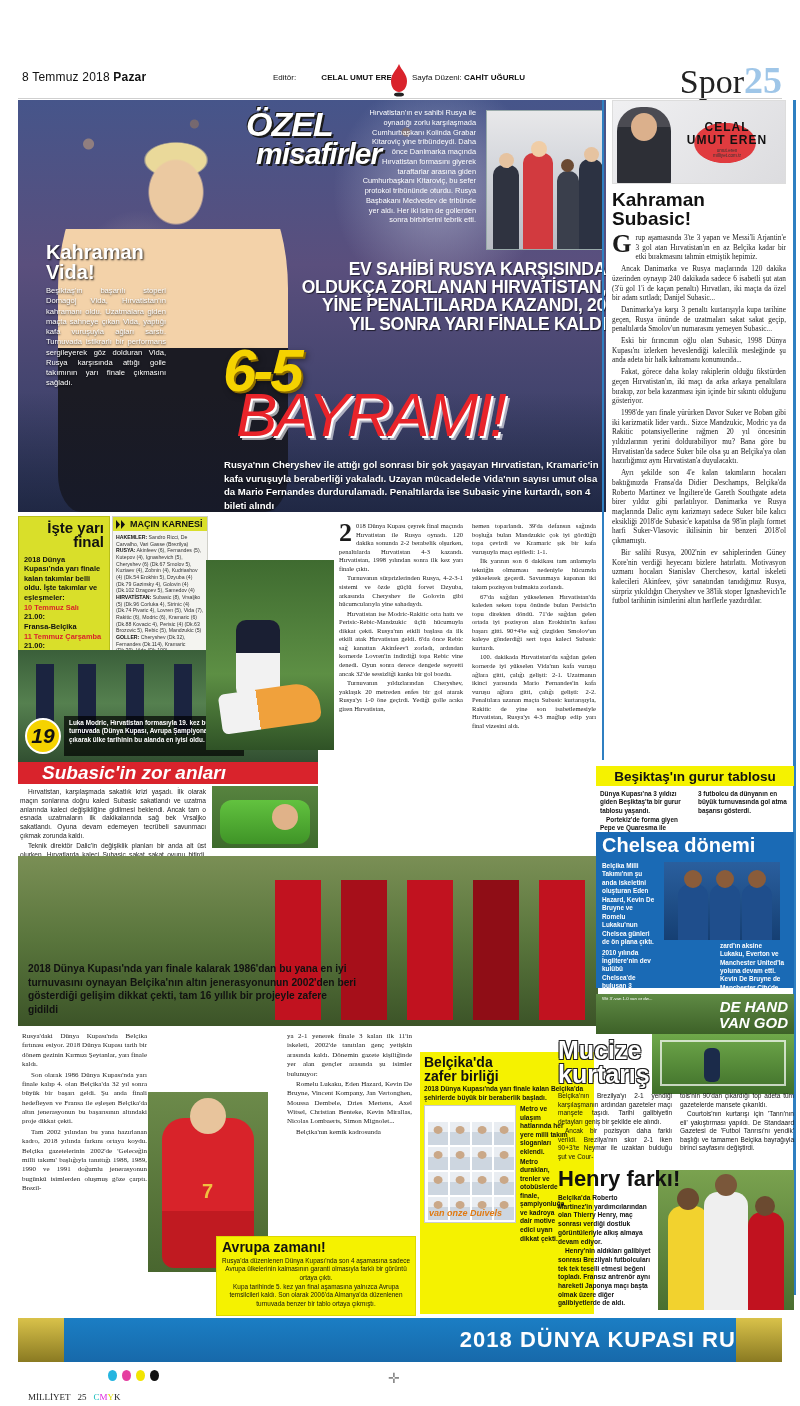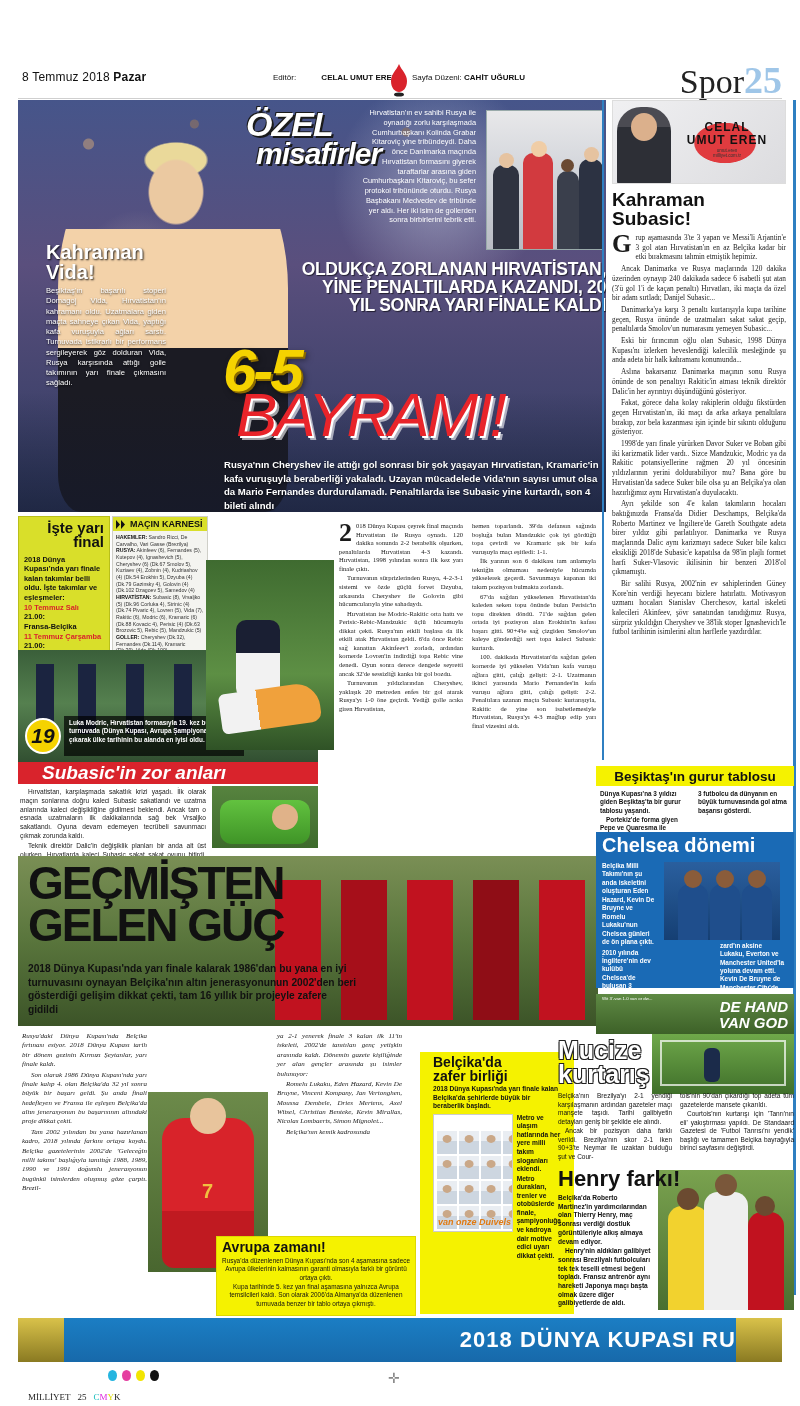--- a/index.html
+++ b/index.html
@@ -184,41 +184,41 @@
     background-image:
       linear-gradient(90deg, transparent 0 2%, #c1121f 2% 16%, transparent 16% 22%,
                       #a60f1a 22% 36%, transparent 36% 42%, #c1121f 42% 56%, transparent 56% 62%,
                       #8f0d16 62% 76%, transparent 76% 82%, #c1121f 82% 96%, transparent 96%);
     background-size:100% 140px;background-repeat:no-repeat;background-position:0 24px;}
   .gecmisten { position:absolute; left:28px; top:862px; width:360px; }
   .gecmisten div { font-size:46px; font-weight:bold; color:#111; line-height:.92; letter-spacing:-2px; }
   .gecmisten-sub { position:absolute; left:28px; top:962px; width:330px; font-size:10.2px; font-weight:bold;
                    color:#111; line-height:1.34; }
 
-  .belg-body { position:absolute; left:22px; top:1032px; width:395px; display:flex; font-style:italic;}
+  .belg-body { position:absolute; left:22px; top:1032px; width:395px; display:flex; gap:10px;}
   .bb { width:125px; font-size:7px; line-height:1.34; color:#1b1b1b; text-align:justify;
         font-family:"Liberation Serif", serif;}
   .bb p { text-indent:9px; margin-bottom:1px;}
   .bb p.first{ text-indent:0;}
   .kdb-photo{position:absolute;left:148px;top:1092px;width:120px;height:180px;overflow:hidden;
     background:linear-gradient(180deg,#6c8a4a 0%,#49662f 100%);}
   .kdb{position:absolute;left:14px;top:26px;width:92px;height:150px;border-radius:22px 22px 12px 12px;
     background:linear-gradient(180deg,#d8232a 0 62%, #c01a21 62% 100%);}
   .kdb:after{content:"";position:absolute;left:28px;top:-20px;width:36px;height:36px;border-radius:50%;background:#e8c49c;}
   .kdb-num{position:absolute;left:40px;top:62px;font-size:20px;font-weight:bold;color:#f0c040;}
 
   .avrupa { position:absolute; left:216px; top:1236px; width:200px; height:80px; background:#f5f200;
             border:1px solid #ddd800; padding:3px 5px;}
   .avrupa-h { font-size:14px; font-weight:bold; color:#111; line-height:1.0;}
   .avrupa-b { margin-top:3px; font-size:6.4px; line-height:1.3; color:#111; text-align:center;}
   .avrupa-b p{margin-bottom:1px;}
 
   
-  .zafer { position:absolute; left:420px; top:1052px; width:154px; height:262px; background:#f5f200;
-           padding:3px 13px; }
+  .zafer { position:absolute; left:420px; top:1052px; width:174px; height:262px; background:#f5f200;
+           padding:3px 4px; }
   .zafer-h { font-size:14px; font-weight:bold; color:#111; line-height:1.0;}
   .zafer-lead { margin-top:2px; font-size:6.6px; line-height:1.3; font-weight:bold; color:#111;}
   .zafer-inner { margin-top:3px; display:flex; gap:4px;}
   .zafer-img{width:92px;height:118px;background:#fff;border:1px solid #ccc;position:relative;overflow:hidden;}
   .zi-grid{position:absolute;left:3px;top:16px;width:86px;height:98px;
     display:grid;grid-template-columns:repeat(4,1fr);grid-template-rows:repeat(4,1fr);gap:2px;}
   .zi-cell{background:linear-gradient(180deg,#e9edf2 0 42%,#cdd6e0 42% 100%);position:relative;}
   .zi-cell:after{content:"";position:absolute;left:50%;top:18%;width:44%;height:34%;
     transform:translateX(-50%);border-radius:50%;background:#caa888;}
   .zi-title{position:absolute;left:4px;bottom:4px;font-size:9px;font-weight:bold;color:#e07a12;font-style:italic;}
@@ -349,20 +349,21 @@
         <div class="vip-head" style="left:97px;top:36px;width:15px;height:15px;"></div>
       </div>
     </div>
 
     <div class="kahraman-vida">
       <div class="kv-title">Kahraman Vida!</div>
       <div class="kv-body">Beşiktaş'ın başarılı stoperi Domagoj Vida, Hırvatistan'ın kahramanı oldu. Uzatmalara giden maçta sahneye çıkan Vida, yaptığı kafa vuruşuyla ağları sarstı. Turnuvada istikrarlı bir performans sergileyerek göz dolduran Vida, Rusya karşısında attığı golle takımının yarı finale çıkmasını sağladı.</div>
     </div>
 
     <div class="ev-sahibi">
+      <div>EV SAHİBİ RUSYA KARŞISINDA</div>
       <div>OLDUKÇA ZORLANAN HIRVATİSTAN,</div>
       <div>YİNE PENALTILARDA KAZANDI, 20</div>
       <div>YIL SONRA YARI FİNALE KALDI</div>
     </div>
 
     <div class="score65">6-5</div>
     <div class="bayrami">BAYRAMI!</div>
     <div class="hero-sub">Rusya'nın Cheryshev ile attığı gol sonrası bir şok yaşayan Hırvatistan, Kramaric'in kafa vuruşuyla beraberliği yakaladı. Uzayan mücadelede Vida'nın sayısı umut olsa da Mario Fernandes durdurulamadı. Penaltılarda ise Subasic yine kurtardı, son 4 bileti alındı</div>
   </div>
 
@@ -384,21 +385,20 @@
       <div>Kahraman</div>
       <div>Subasic!</div>
     </div>
     <div class="col-body">
       <p class="first">
         <span class="dropcap">G</span><span>rup aşamasında 3'te 3 yapan ve Messi'li Arjantin'e 3 gol atan Hırvatistan'ın en az Belçika kadar bir etki bırakmasını tahmin etmiştik hepimiz.</span>
       </p>
       <p><span>Ancak Danimarka ve Rusya maçlarında 120 dakika üzerinden oynayıp 240 dakikada sadece 6 isabetli şut atan (3'ü gol 1'i de kaçan penaltı) Hırvatları, iki maçta da özel bir adam sırtladı; Danijel Subasic...</span></p>
       <p><span>Danimarka'ya karşı 3 penaltı kurtarışıyla kupa tarihine geçen, Rusya önünde de uzatmaları sakat sakat geçip, penaltılarda Smolov'un numarasını yemeyen Subasic...</span></p>
       <p><span>Eski bir fırıncının oğlu olan Subasic, 1998 Dünya Kupası'nı izlerken heveslendiği kalecilik mesleğinde şu anda adeta bir halk kahramanı konumunda...</span></p>
-      <p><span>Aslına bakarsanız Danimarka maçının sonu Rusya önünde de son penaltıyı Rakitic'in atması teknik direktör Dalic'in her ayrıntıyı düşündüğünü gösteriyor.</span></p>
       <p><span>Fakat, görece daha kolay rakiplerin olduğu fikstürden geçen Hırvatistan'ın, iki maçı da arka arkaya penaltılara bırakıp, zor bela kazanması işin içinde bir sıkıntı olduğunu gösteriyor.</span></p>
       <p><span>1998'de yarı finale yürürken Davor Suker ve Boban gibi iki karizmatik lider vardı.. Sizce Mandzukic, Modric ya da Rakitic potansiyellerine rağmen 20 yıl öncesinin yıldızlarının yerini doldurabiliyor mu? Bana göre bu Hırvatistan'da sadece Suker bile olsa şu an Belçika'ya olan hazırlığımız aynı Hırvatistan'a duyulacaktı.</span></p>
       <p><span>Ayrı şekilde son 4'e kalan takımların hocaları baktığınızda Fransa'da Didier Deschamps, Belçika'da Roberto Martinez ve İngiltere'de Gareth Southgate adeta birer yıldız gibi parlatılıyor. Danimarka ve Rusya maçlarında Dalic aynı karizmayı sadece Suker bile kalıcı eksikliği 2018'de Subasic'e kapatılsa da 98'in plajlı formet harfi Suker-Vlasovic ikilisinin bir benzeri 2018'ol çıkmamıştı.</span></p>
       <p><span>Bir salihi Rusya, 2002'nin ev sahiplerinden Güney Kore'nin verdiği heyecanı bizlere hatırlattı. Motivasyon uzmanı hocaları Stanislav Cherchesov, kartal iskeleti kalecileri Akinfeev, şövr sanatından tanıdığımız Rusya, sürpriz yıkıldığın Cheryshev ve 38'lik stoper Ignashevich'le futbol tarihinin isimlerini altın harflerle yazdırdılar.</span></p>
     </div>
   </div>
 
   <div class="yarifinal">
     <div class="yf-t">İşte yarı</div>
     <div class="yf-t">final</div>
@@ -466,24 +466,20 @@
         <p><span>İlk yarının son 6 dakikası tam anlamıyla tekniğin olmaması nedeniyle hücumda yükselerek geçerdi. Savunmaya kapanan iki takım pozisyon bulmakta zorlandı.</span></p>
         <p><span>67'da sağdan yükselenen Hırvatistan'da kaleden seken topu önünde bulan Perisic'in topu direkten döndü. 71'de sağdan gelen ortada iyi pozisyon alan Erokhin'in kafası başarı gitti. 90+4'te sağ çizgiden Smolov'un kaleye gönderdiği sert topa kaleci Subasic kurtardı.</span></p>
         <p><span>100. dakikada Hırvatistan'da sağdan gelen kornerde iyi yükselen Vida'nın kafa vuruşu ağlara gitti, çalığı gelişti: 2-1. Uzatmanın ikinci yarısında Mario Fernandes'in kafa vuruşu ağlara gitti, çalığı gelişti: 2-2. Penaltılara uzanan maçta Subasic kurtarışıyla, Rakitic de yine son isabetlemesiyle Hırvatistan, Rusya'yı 4-3 mağlup edip yarı final vizesini aldı.</span></p>
       </div>
     </div>
   </div>
 
   <div class="belg-photo">
     <div class="belg-players"></div>
   </div>
-  <div class="gecmisten">
-    <div>GEÇMİŞTEN</div>
-    <div>GELEN GÜÇ</div>
-  </div>
   <div class="gecmisten-sub">2018 Dünya Kupası'nda yarı finale kalarak 1986'dan bu yana en iyi turnuvasını oynayan Belçika'nın altın jenerasyonunun 2002'den beri gösterdiği gelişim dikkat çekti, tam 16 yıllık bir projeyle zafere gidildi</div>
 
   <div class="belg-body">
     <div class="bb">
       <p class="first"><span>Rusya'daki Dünya Kupası'nda Belçika fırtınası esiyor. 2018 Dünya Kupası tarih bir dönem gezinin Kırmızı Şeytanlar, yarı finale kaldı.</span></p>
       <p><span>Son olarak 1986 Dünya Kupası'nda yarı finale kalıp 4. olan Belçika'da 32 yıl sonra büyük bir başarı geldi. Şu anda finali hedefleyen ve Fransa ile eşleşen Belçika'da altın jenerasyonun bu başarısının altındaki proje dikkat çekti.</span></p>
       <p><span>Tam 2002 yılından bu yana hazırlanan kadro, 2018 yılında farkını ortaya koydu. Belçika gazetelerinin 2002'de 'Geleceğin milli takımı' başlığıyla tanıttığı 1988, 1989, 1990 ve 1991 doğumlu jenerasyonun bugünkü isimlerden oluşmuş göze çarptı. Brezil-</span></p>
     </div>
     <div class="bb" style="margin-left:130px;">
       <p class="first"><span>ya 2-1 yenerek finale 3 kalan ilk 11'in iskeleti, 2002'de tanıtılan genç yetişkin arasında kaldı. Dönemin gazete kişiliğinde yer alan gençler arasında şu isimler bulunuyor:</span></p>

